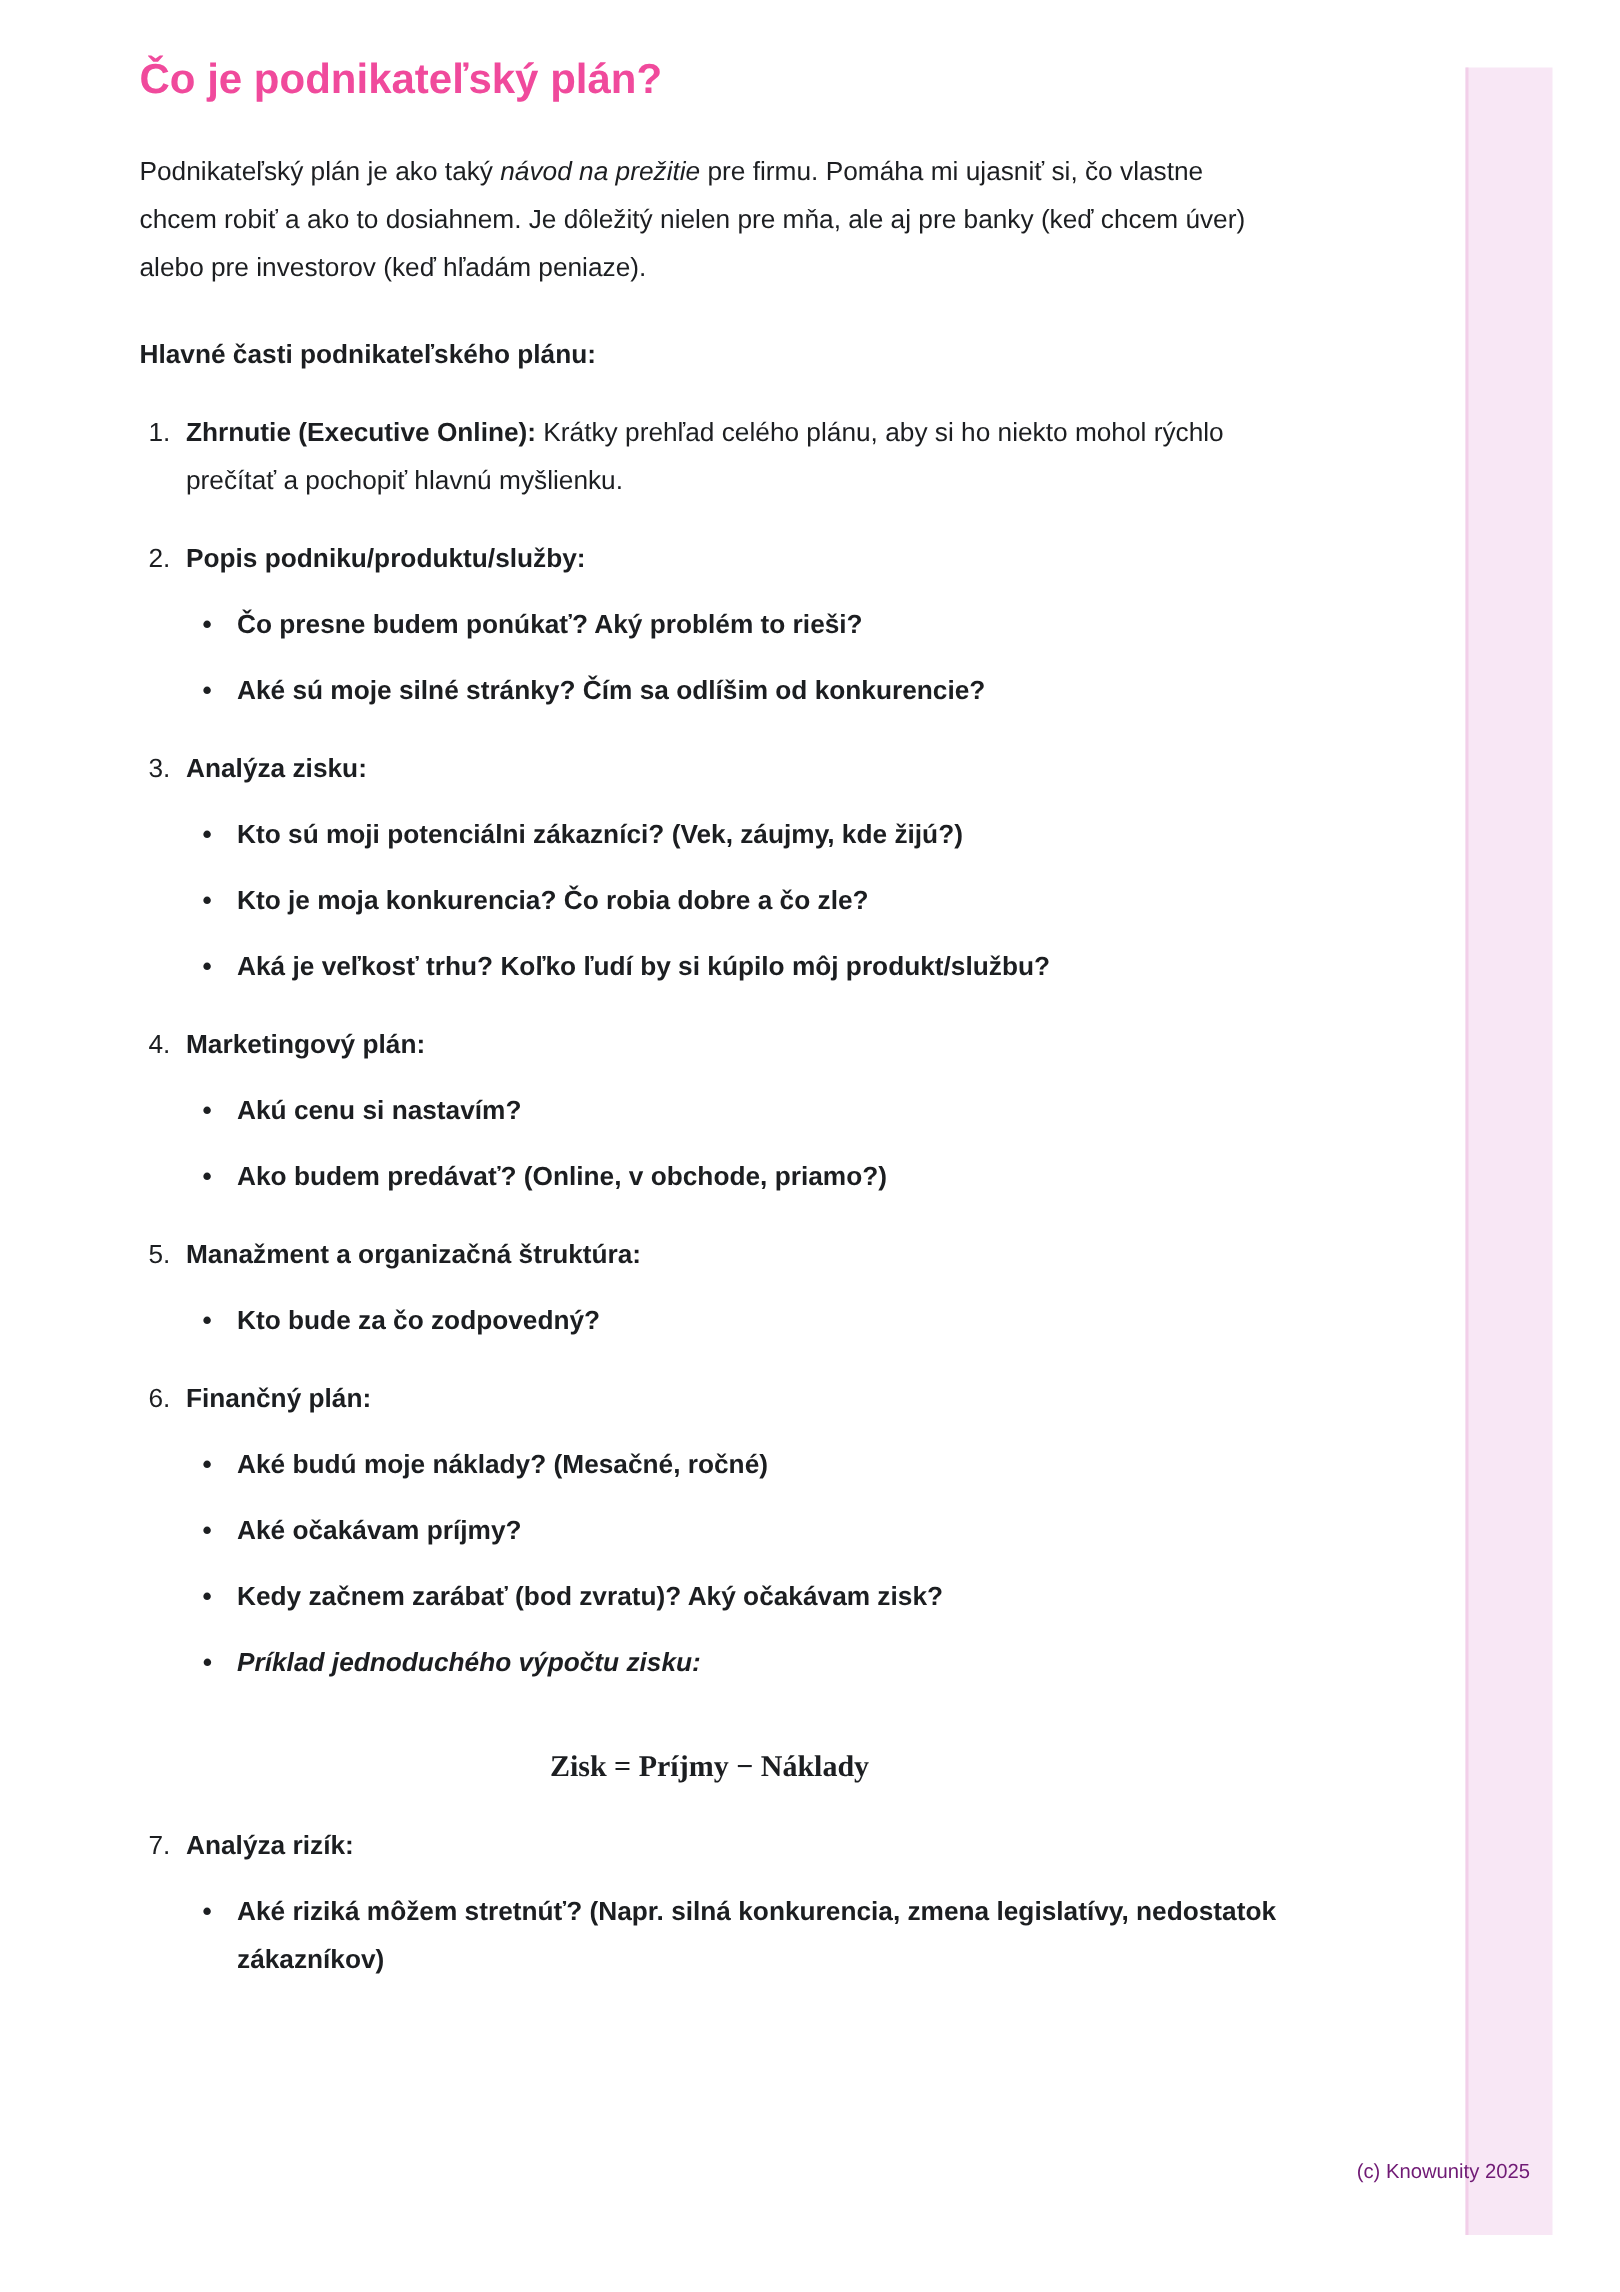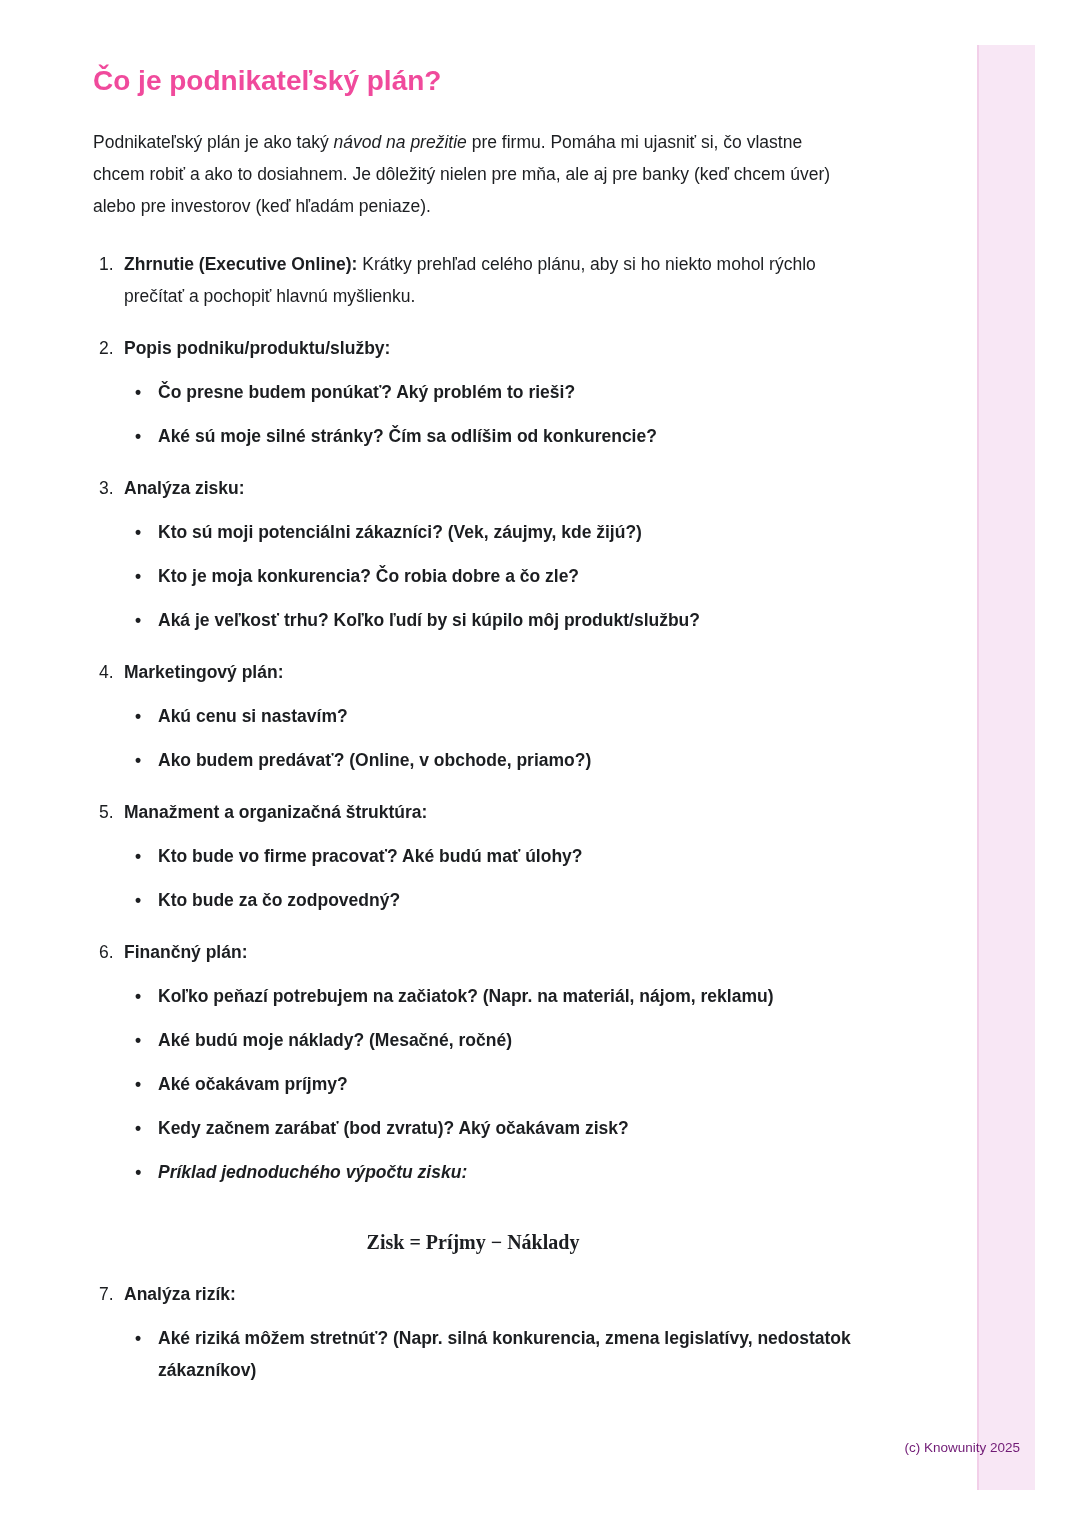--- a/index.html
+++ b/index.html
@@ -19,21 +19,21 @@
       top: 45px;
       bottom: 38px;
       right: 45px;
       width: 58px;
       background: #f8e7f5;
       border-left: 2px solid #f2cfe9;
     }
     .content {
       position: absolute;
       left: 93px;
-      top: 64px;
+      top: 36px;
       width: 760px;
     }
     h1.page-title {
       color: #f04a9c;
       font-size: 28px;
       line-height: 34px;
       font-weight: 700;
       margin-bottom: 28px;
     }
     .intro {
@@ -90,20 +90,21 @@
 <body>
 
 <div class="side-stripe"></div>
 
 <div class="content">
 
   <h1 class="page-title">Čo je podnikateľský plán?</h1>
 
   <p class="intro"><span>Podnikateľský plán je ako taký </span><span class="em">návod na prežitie</span><span> pre firmu. Pomáha mi ujasniť si, čo vlastne chcem robiť a ako to dosiahnem. Je dôležitý nielen pre mňa, ale aj pre banky (keď chcem úver) alebo pre investorov (keď hľadám peniaze).</span></p>
 
+  <p class="sections-heading">Hlavné časti podnikateľského plánu:</p>
 
   <ol class="sections">
 
     <li class="section">
       <span class="section-number">1.</span>
       <span class="section-title">Zhrnutie (Executive Online):</span><span> Krátky prehľad celého plánu, aby si ho niekto mohol rýchlo prečítať a pochopiť hlavnú myšlienku.</span>
     </li>
 
     <li class="section">
       <span class="section-number">2.</span>
@@ -130,30 +131,28 @@
       <ul class="bullets">
         <li class="bullet">Akú cenu si nastavím?</li>
         <li class="bullet">Ako budem predávať? (Online, v obchode, priamo?)</li>
       </ul>
     </li>
 
     <li class="section">
       <span class="section-number">5.</span>
       <span class="section-title">Manažment a organizačná štruktúra:</span>
       <ul class="bullets">
-        <li class="bullet">Kto bude vo firme pracovať? Aké budú mať úlohy?</li>
         <li class="bullet">Kto bude za čo zodpovedný?</li>
       </ul>
     </li>
 
     <li class="section">
       <span class="section-number">6.</span>
       <span class="section-title">Finančný plán:</span>
       <ul class="bullets">
-        <li class="bullet">Koľko peňazí potrebujem na začiatok? (Napr. na materiál, nájom, reklamu)</li>
         <li class="bullet">Aké budú moje náklady? (Mesačné, ročné)</li>
         <li class="bullet">Aké očakávam príjmy?</li>
         <li class="bullet">Kedy začnem zarábať (bod zvratu)? Aký očakávam zisk?</li>
         <li class="bullet italic">Príklad jednoduchého výpočtu zisku:</li>
       </ul>
     </li>
 
     <div class="formula">Zisk = Príjmy − Náklady</div>
 
     <li class="section">

